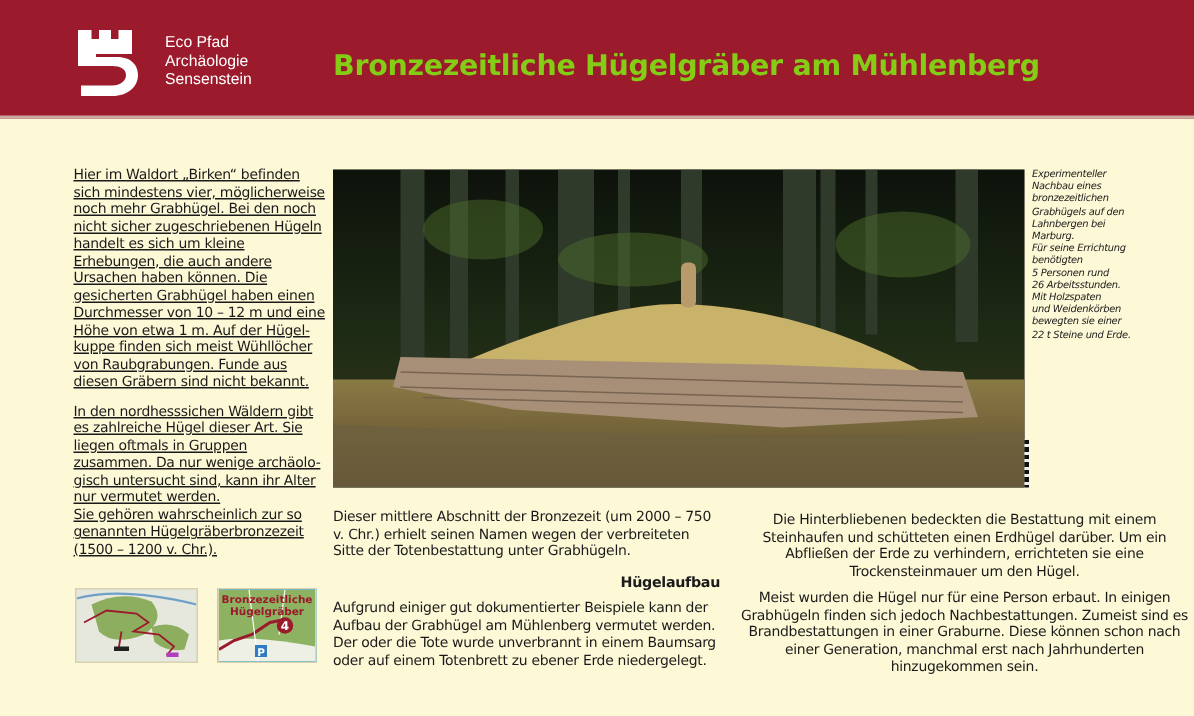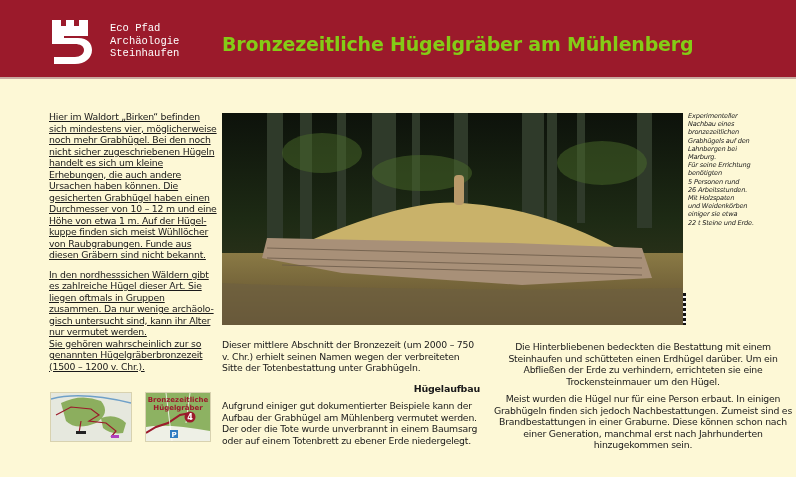--- a/index.html
+++ b/index.html
@@ -14,21 +14,21 @@
       position: absolute; left: 0; top: 0; width: 796px; height: 77px;
       background: #9b1a2b;
       border-bottom: 2px solid #c9a9a0;
     }
     .logo {
       position: absolute; left: 48px; top: 18px; width: 44px; height: 46px;
     }
     .brand {
       position: absolute; left: 110px; top: 22px;
       color: #fff; font-size: 10.5px; line-height: 12.5px; font-weight: normal;
-      font-family: Liberation Mono, monospace;
+      font-family: Liberation Sans, sans-serif;
     }
     .brand div { white-space: nowrap; }
     .title {
       position: absolute; left: 222px; top: 33px;
       color: #84cc16; font-size: 19px; font-weight: bold; white-space: nowrap;
       font-family: "DejaVu Sans", sans-serif; letter-spacing: -0.2px;
     }
     .col-left {
       position: absolute; left: 49px; top: 111px; width: 170px;
       font-size: 9.3px; line-height: 11.5px; letter-spacing: -0.2px; text-decoration: underline;
@@ -68,21 +68,21 @@
 </head>
 <body>
 
 <div class="header">
   <svg class="logo" viewBox="0 0 44 46">
     <path d="M4 2 H13 V8 H18 V2 H26 V8 H31 V2 H40 V18 H16 V20 H30 C40 20 44 26 44 32 C44 40 37 46 27 46 H6 V39 H27 C32 39 36 36 36 32 C36 28 32 26 27 26 H4 Z" fill="#fff"></path>
   </svg>
   <div class="brand">
     <div>Eco Pfad</div>
     <div>Archäologie</div>
-    <div>Steinhaufen</div>
+    <div>Sensenstein</div>
   </div>
   <div class="title">Bronzezeitliche Hügelgräber am Mühlenberg</div>
 </div>
 
 <div class="col-left">
   <p>Hier im Waldort „Birken“ befinden sich mindestens vier, möglicherweise noch mehr Grabhügel. Bei den noch nicht sicher zugeschriebenen Hügeln handelt es sich um kleine Erhebungen, die auch andere Ursachen haben können. Die gesicherten Grabhügel haben einen Durchmesser von 10 – 12 m und eine Höhe von etwa 1 m. Auf der Hügel-kuppe finden sich meist Wühllöcher von Raubgrabungen. Funde aus diesen Gräbern sind nicht bekannt.</p>
   <p style="margin-bottom:0">In den nordhesssichen Wäldern gibt es zahlreiche Hügel dieser Art. Sie liegen oftmals in Gruppen zusammen. Da nur wenige archäolo-gisch untersucht sind, kann ihr Alter nur vermutet werden.</p>
   <p>Sie gehören wahrscheinlich zur so genannten Hügelgräberbronzezeit (1500 – 1200 v. Chr.).</p>
 </div>
 
@@ -137,21 +137,21 @@
   <div>bronzezeitlichen</div>
   <div>Grabhügels auf den</div>
   <div>Lahnbergen bei</div>
   <div>Marburg.</div>
   <div>Für seine Errichtung</div>
   <div>benötigten</div>
   <div>5 Personen rund</div>
   <div>26 Arbeitsstunden.</div>
   <div>Mit Holzspaten</div>
   <div>und Weidenkörben</div>
-  <div>einiger sie etwa</div>
+  <div>bewegten sie einer</div>
   <div>22 t Steine und Erde.</div>
 </div>
 
 <div class="col-mid">
   <p>Dieser mittlere Abschnitt der Bronzezeit (um 2000 – 750 v. Chr.) erhielt seinen Namen wegen der verbreiteten Sitte der Totenbestattung unter Grabhügeln.</p>
   <h3>Hügelaufbau</h3>
   <p>Aufgrund einiger gut dokumentierter Beispiele kann der Aufbau der Grabhügel am Mühlenberg vermutet werden. Der oder die Tote wurde unverbrannt in einem Baumsarg oder auf einem Totenbrett zu ebener Erde niedergelegt.</p>
 </div>
 
 <div class="col-right">

